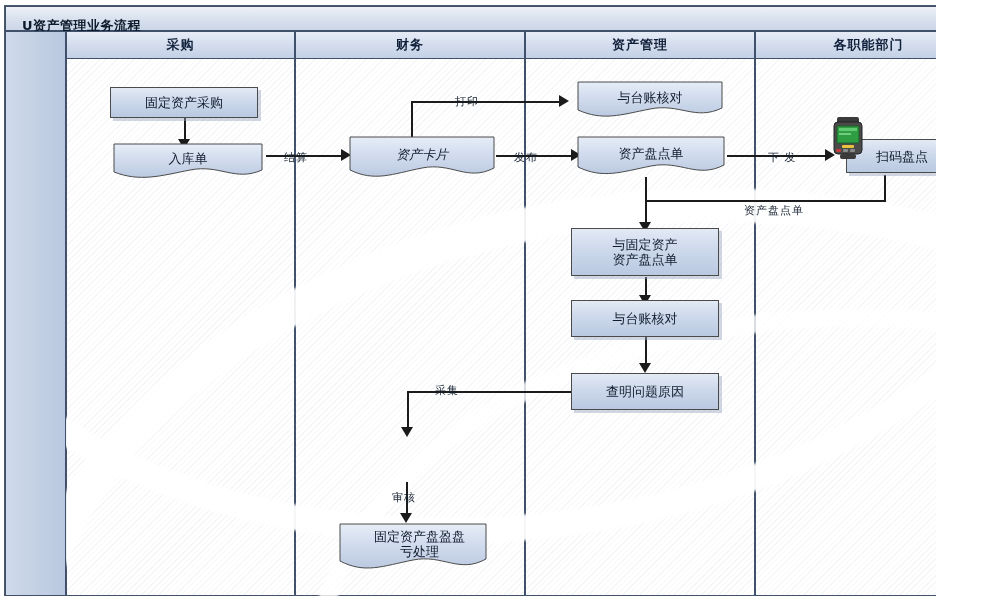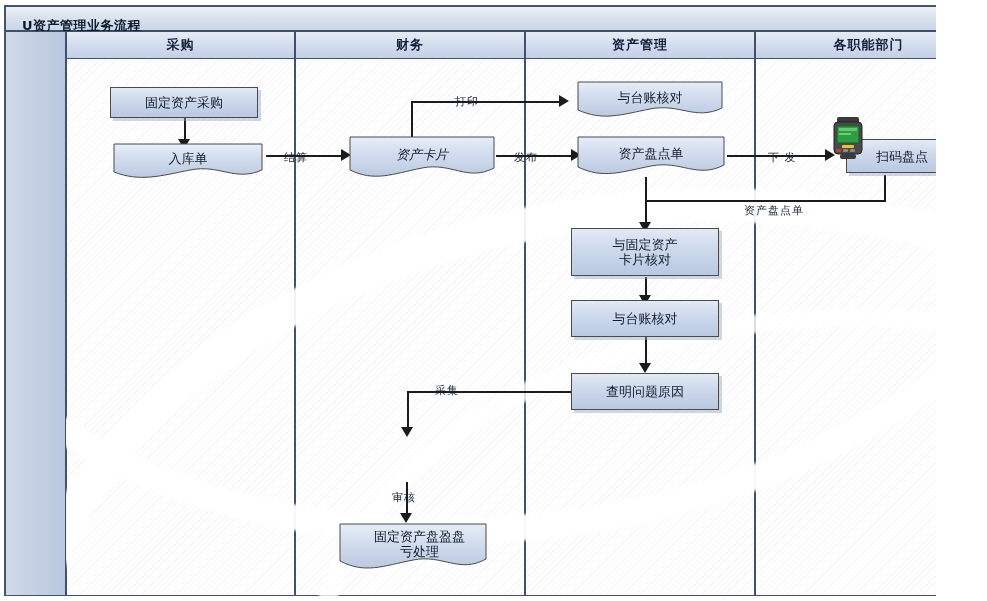--- a/index.html
+++ b/index.html
@@ -273,21 +273,21 @@
       <rect x="8" y="38" width="16" height="5" rx="2" fill="#3a3a3a"></rect>
     </svg>
   </div>
 
   <div class="node rect bold" style="left:846px;top:139px;width:112px;height:34px;">
     <span class="lbl">扫码盘点</span>
   </div>
 
   <div class="node rect" style="left:571px;top:228px;width:148px;height:48px;">
     <span class="lbl">与固定资产
-卡片核对</span>
+资产盘点单</span>
   </div>
 
   <div class="node rect" style="left:571px;top:373px;width:148px;height:37px;">
     <span class="lbl">查明问题原因</span>
   </div>
 
   <div class="node rect" style="left:571px;top:300px;width:148px;height:37px;">
     <span class="lbl">与台账核对</span>
   </div>
 

